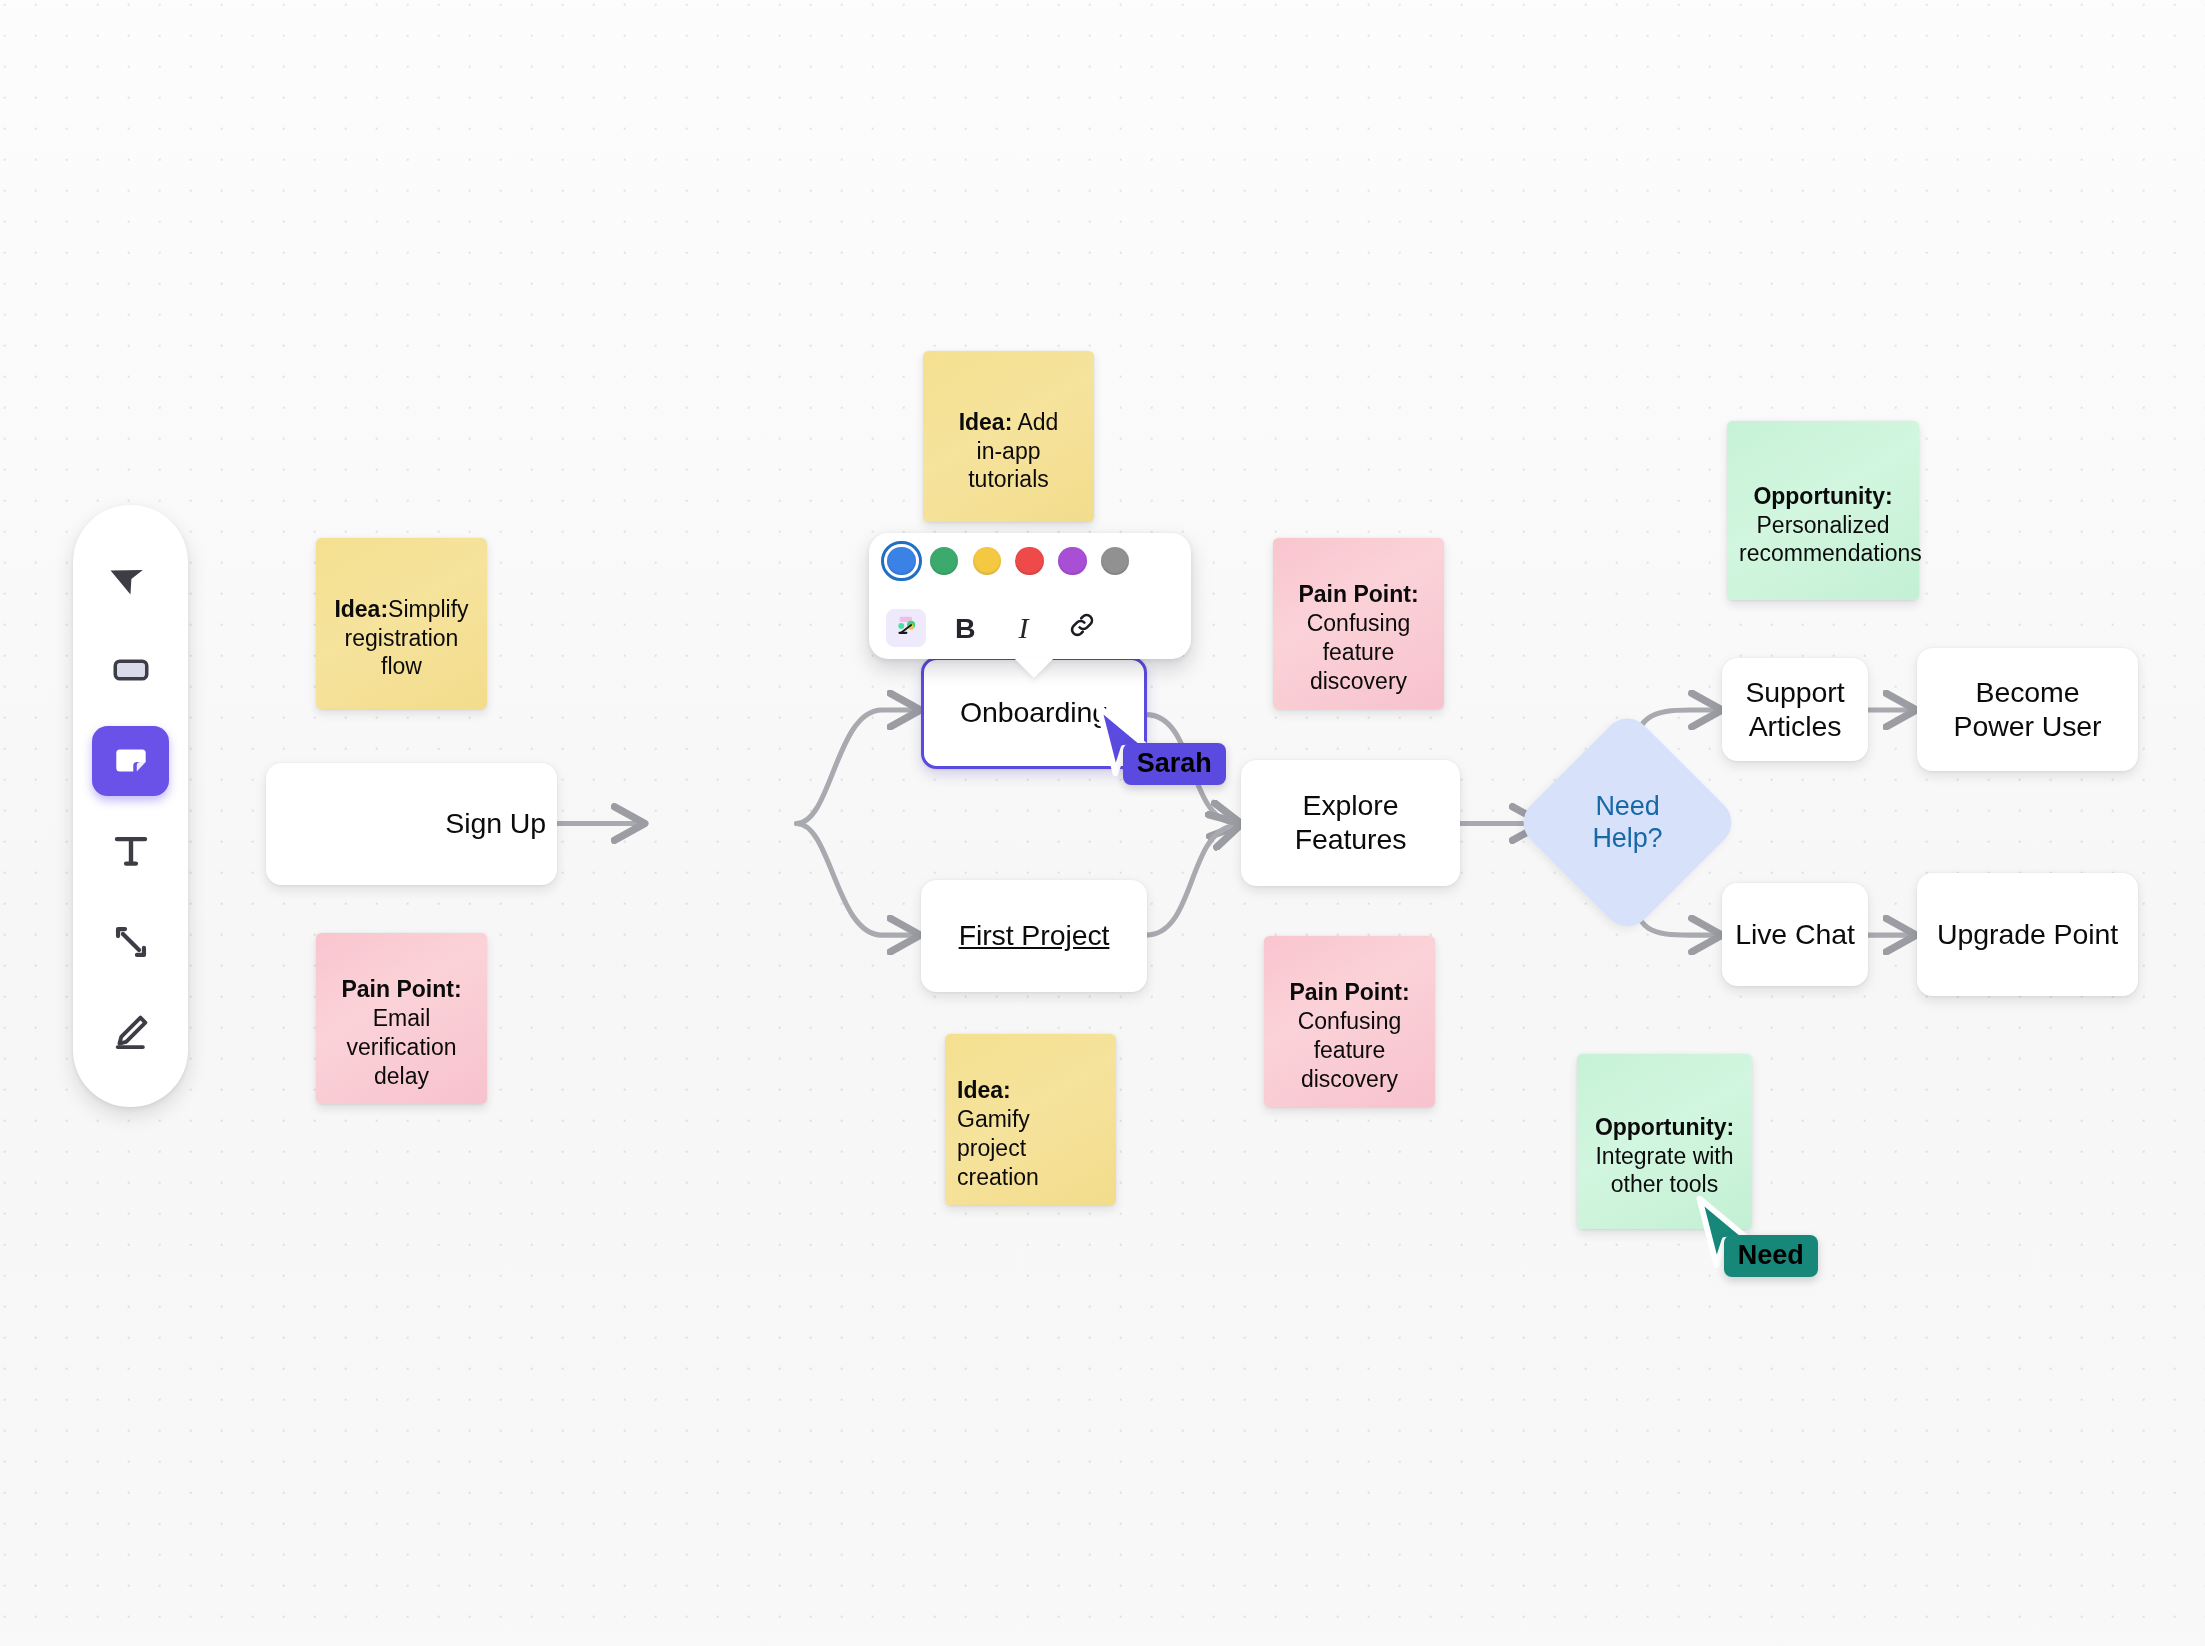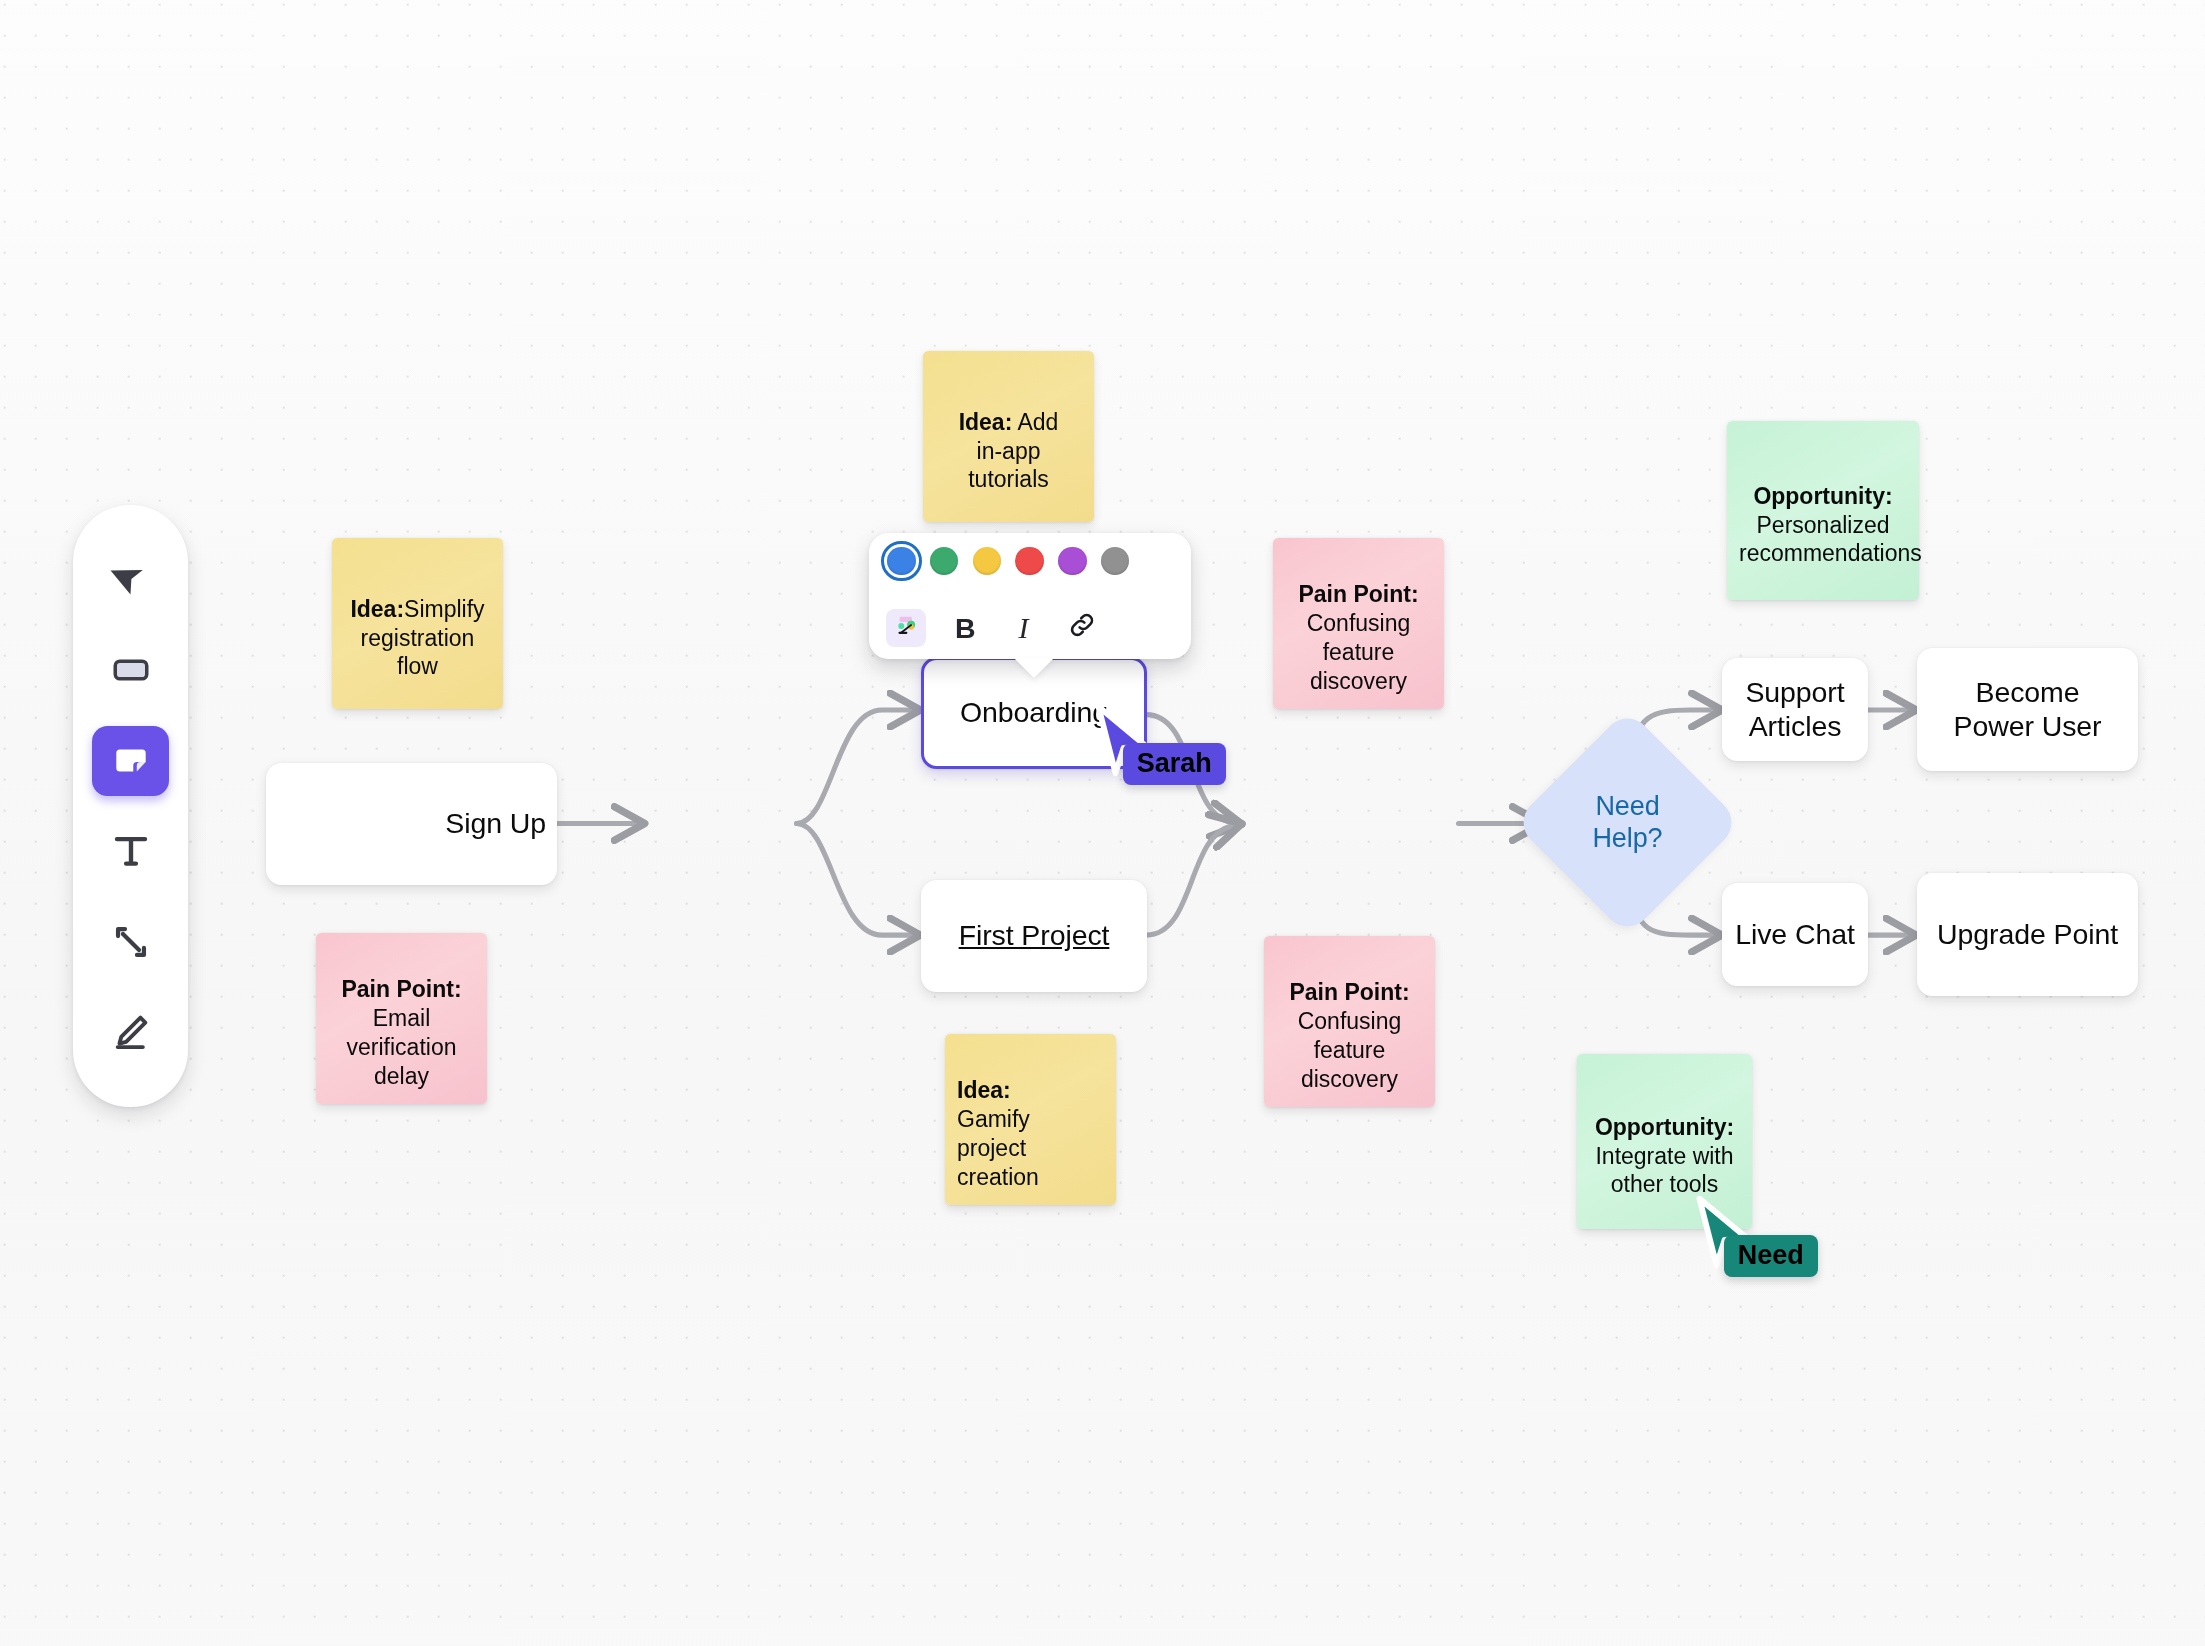--- a/index.html
+++ b/index.html
@@ -215,20 +215,24 @@
 
 
   <div class="node selected" style="left:921px;top:657px;width:226px;height:112px;">
     <span>Onboarding</span>
   </div>
 
   <div class="node" style="left:921px;top:880px;width:226px;height:112px;text-decoration:underline;">
     <span style="white-space:pre-line">First Project</span>
   </div>
 
+  <div class="node" style="left:1241px;top:760px;width:219px;height:126px;">
+    <span style="white-space:pre-line">Explore
+Features</span>
+  </div>
 
   <div class="diamond" style="left:1547px;top:742px;width:161px;height:161px;">
     <div class="dshape"></div>
     <div class="dlabel">Need
 Help?</div>
   </div>
 
   <div class="node" style="left:1722px;top:658px;width:146px;height:103px;">
     <span style="white-space:pre-line">Support
 Articles</span>
@@ -240,21 +244,21 @@
 
   <div class="node" style="left:1917px;top:648px;width:221px;height:123px;">
     <span style="white-space:pre-line">Become
 Power User</span>
   </div>
 
   <div class="node" style="left:1917px;top:873px;width:221px;height:123px;">
     <span style="white-space:pre-line">Upgrade Point</span>
   </div>
 
-  <div class="sticky yellow" style="left:332px;top:538px;width:171px;height:171px;">
+  <div class="sticky yellow" style="left:316px;top:538px;width:171px;height:171px;">
     <div class="txt">
       <span class="stitle">Idea:</span><span class="sbody">Simplify
 registration
 flow</span>
     </div>
   </div>
 
   <div class="sticky yellow" style="left:923px;top:351px;width:171px;height:171px;">
     <div class="txt">
       <span class="stitle">Idea:</span><span class="sbody"> Add

